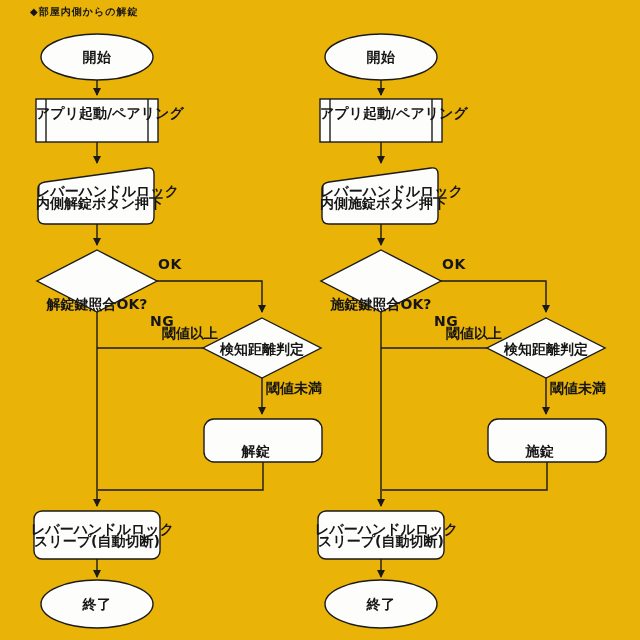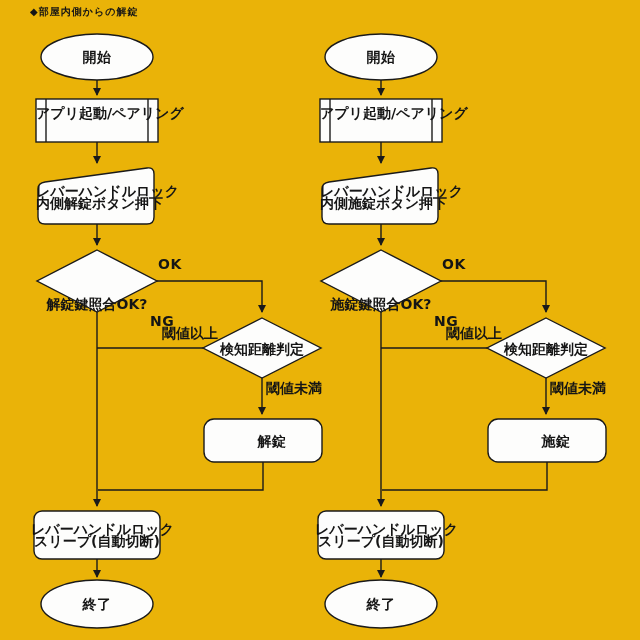--- a/index.html
+++ b/index.html
@@ -28,21 +28,21 @@
   .t-title{left:30px;top:6px;width:210px;text-align:left;font-size:10px;letter-spacing:1px;}
   .t-start{left:42px;top:51px;width:110px;}
   .t-app{left:36px;top:107px;width:114px;letter-spacing:0;}
   .t-manual{left:36px;top:185px;width:118px;letter-spacing:0;}
   .t-d1{left:37px;top:276px;width:120px;letter-spacing:0;margin-top:22px;}
   .t-ok{left:158px;top:258px;width:40px;text-align:left;}
   .t-ng{left:105px;top:315px;width:40px;text-align:left;padding-left:45px;}
   .t-above{left:162px;top:327px;width:50px;text-align:left;letter-spacing:0;}
   .t-d2{left:202px;top:343px;width:120px;letter-spacing:0;}
   .t-below{left:266px;top:382px;width:50px;text-align:left;letter-spacing:0;}
-  .t-action{left:204px;top:435px;width:104px;padding-left:16px;}
+  .t-action{left:204px;top:445px;width:104px;}
   .t-sleep{left:31px;top:523px;width:132px;letter-spacing:0;}
   .t-end{left:42px;top:598px;width:110px;}
 </style>
 </head>
 <body>
 
 <div id="canvas">
 
   <svg class="chart" width="640" height="640" viewBox="0 0 640 640" xmlns="http://www.w3.org/2000/svg" xmlns:xlink="http://www.w3.org/1999/xlink">
     <defs>

